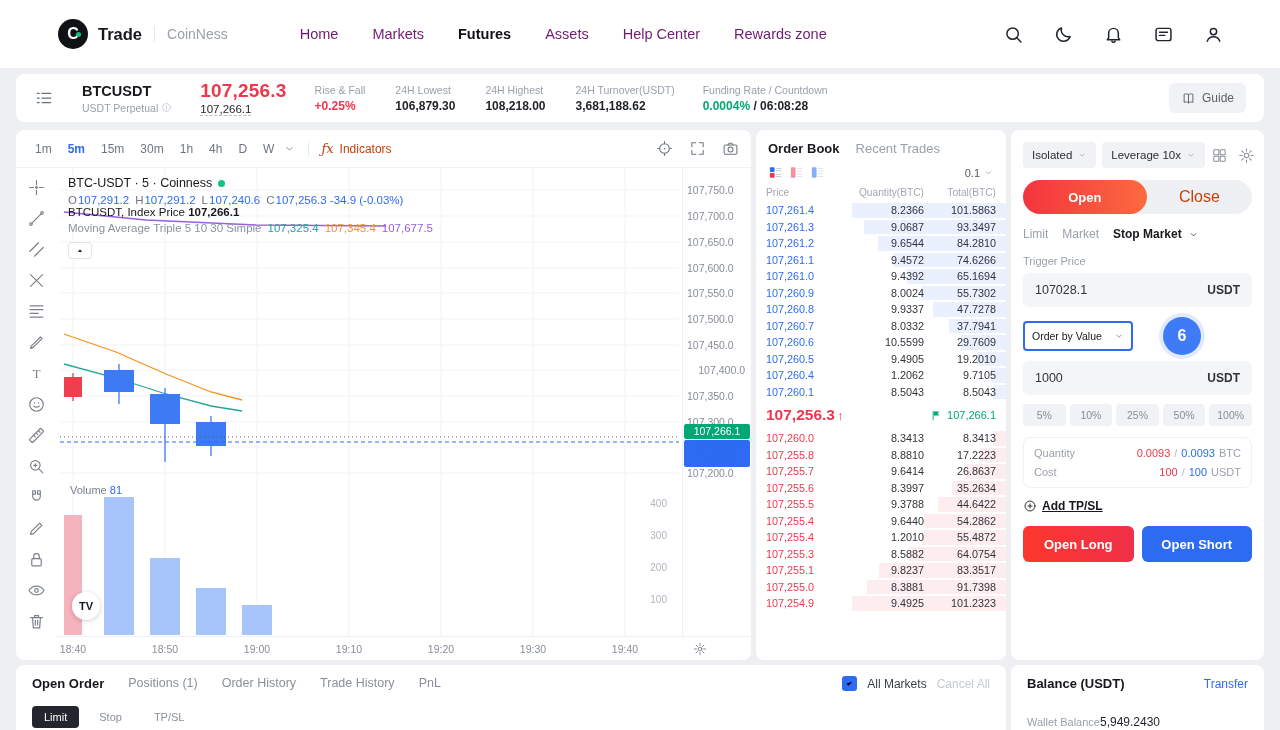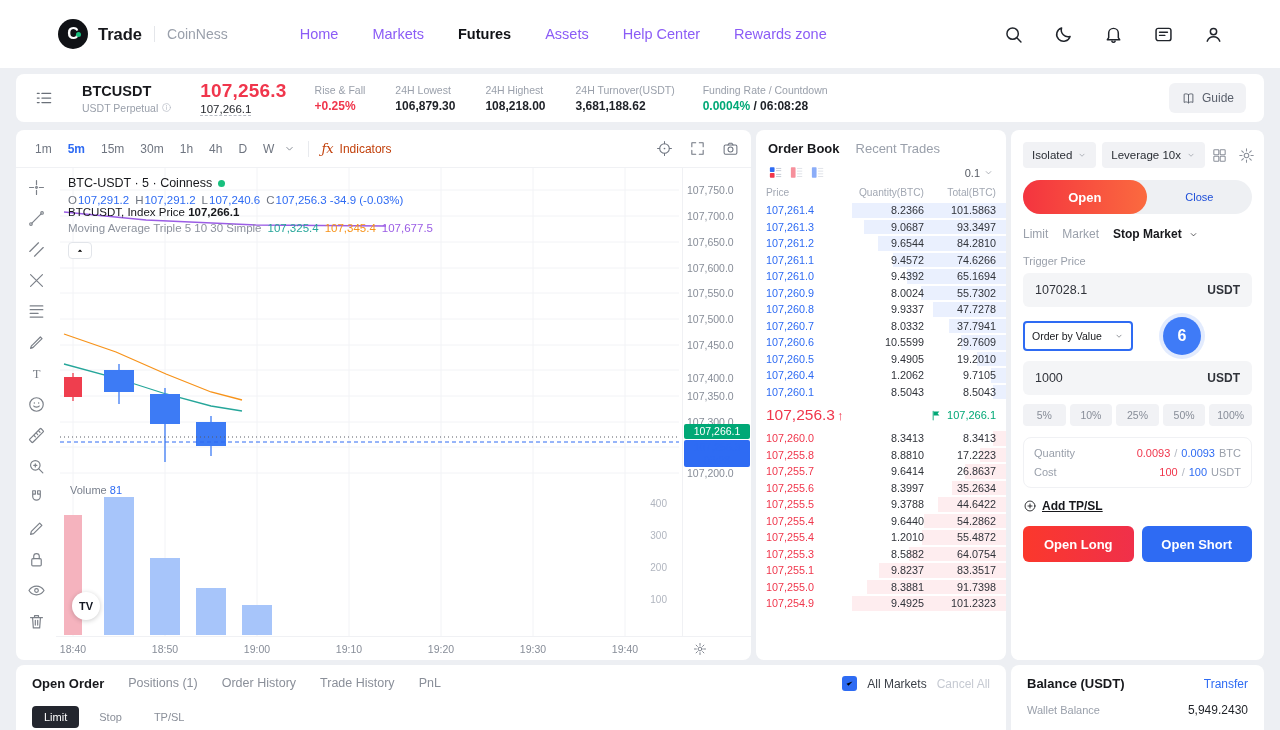--- a/index.html
+++ b/index.html
@@ -8,21 +8,21 @@
 .icon svg{width:100%;height:100%;fill:none;stroke:currentColor;stroke-width:1.5;stroke-linecap:round;stroke-linejoin:round}
 .card{background:#fff;border-radius:8px}
 
 .topnav{height:68px;background:#fff;display:flex;align-items:center;padding:0 56px 0 58px}
 .logo{width:30px;height:30px;border-radius:50%;background:#101216;color:#fff;display:flex;align-items:center;justify-content:center;font-weight:bold;font-size:16px;position:relative}
 .logo i{position:absolute;right:7px;top:13px;width:5px;height:5px;border-radius:50%;background:#17c07e}
 .brand{font-size:16.5px;font-weight:bold;margin-left:10px}
 .brand-div{width:1px;height:16px;background:#e4e6ea;margin:0 12px}
 .brand2{font-size:14px;color:#9aa0ab}
 .nav-items{display:flex;gap:34px;margin-left:72px}
-.nav-item{font-size:14.5px;color:#8b5cf6;cursor:pointer;white-space:nowrap}
+.nav-item{font-size:14.5px;color:#701a75;cursor:pointer;white-space:nowrap}
 .nav-item.active{color:#101216;font-weight:bold}
 .nav-icons{margin-left:auto;display:flex;gap:29px;color:#20242b}
 .nav-icon{width:21px;height:21px;cursor:pointer}
 .nav-icon svg{stroke-width:1.7}
 
 .ticker{margin:6px 16px 0;height:48px;background:#fff;border-radius:8px;display:flex;align-items:center;padding:0 18px}
 .ticker>*+*{margin-left:28px}
 .tk-list{width:20px;height:20px;color:#6a7079;cursor:pointer}
 .sym-name{font-size:14.5px;font-weight:bold}
 .sym-sub{font-size:10.5px;color:#9aa0ab;display:flex;align-items:center;gap:3px;margin-top:3px}
@@ -101,33 +101,33 @@
 .ob-row{position:relative;display:flex;align-items:center;height:16.5px;padding:0 10px;font-size:10.8px;cursor:pointer}
 .ob-row .p{width:74px;position:relative;z-index:1}
 .ob-row .q{flex:1;text-align:right;color:#30333a;position:relative;z-index:1}
 .ob-row .t{width:72px;text-align:right;color:#30333a;position:relative;z-index:1}
 .ask{color:#2e6bf3}
 .bid{color:#f0364c}
 .depth{position:absolute;right:0;top:1px;bottom:1px}
 .d-ask{background:rgba(46,107,243,.10)}
 .d-bid{background:rgba(240,54,76,.09)}
 .ob-mid{display:flex;align-items:center;height:30px;padding:0 10px}
-.ob-last{font-size:15.5px;font-weight:normal;color:#f0364c}
+.ob-last{font-size:15.5px;font-weight:bold;color:#f0364c}
 .arr{margin-left:2px;font-size:13px}
 .ob-mark{margin-left:auto;display:flex;align-items:center;gap:4px;font-size:11px;color:#00a876;cursor:pointer}
 .flagi{width:13px;height:13px;color:#00a876}
 
 .mrow{display:flex;align-items:center;gap:6px}
 .mbtn{height:26px;background:#f1f2f5;border-radius:4px;padding:0 9px;display:flex;align-items:center;gap:5px;font-size:11.5px;color:#2a2e35;cursor:pointer;white-space:nowrap}
 .mchev{width:10px;height:10px;color:#8a8f99}
 .mic{margin-left:auto;display:flex;gap:10px}
 .pic{width:17px;height:17px;color:#8b909a;cursor:pointer}
 .seg{margin-top:12px;height:34px;background:#eef0f3;border-radius:17px;display:flex}
 .seg-open{width:54%;border-radius:17px;background:linear-gradient(90deg,#f4343f,#fb6a3f);color:#fff;font-weight:bold;font-size:13px;display:flex;align-items:center;justify-content:center;cursor:pointer}
-.seg-close{flex:1;color:#1d4ed8;font-size:11px;display:flex;align-items:center;justify-content:center;cursor:pointer}
+.seg-close{flex:1;color:#c2410c;font-size:16px;display:flex;align-items:center;justify-content:center;cursor:pointer}
 .otypes{margin-top:13px;display:flex;align-items:center;gap:14px;font-size:12px}
 .otype{color:#9aa0ab;cursor:pointer;white-space:nowrap}
 .otype.active{color:#17181c;font-weight:bold}
 .ochev{width:11px;height:11px;color:#17181c;margin-left:-8px}
 .flabel{margin-top:14px;font-size:11px;color:#9aa0ab}
 .inbox{margin-top:6px;height:34px;background:#f4f5f7;border-radius:6px;display:flex;align-items:center;justify-content:space-between;padding:0 12px;cursor:text}
 .inval{font-size:12.5px;color:#30333a}
 .inunit{font-size:12px;color:#30333a;font-weight:600}
 .obv-row{margin-top:10px;display:flex;align-items:center}
 .obv{border:2px solid #2e6bf3;border-radius:4px;background:#fff;height:25px;display:flex;align-items:center;gap:12px;padding:13px 7px;font-size:10.5px;color:#17181c;cursor:pointer;white-space:nowrap}
@@ -161,21 +161,21 @@
 .cb-box svg{width:11px;height:11px;stroke-width:3}
 .cb-lab{font-size:12px;color:#3a3f47}
 .cancel{font-size:12px;color:#c6cad2;cursor:pointer}
 .stabs{margin-top:15px;display:flex;align-items:center}
 .stab{height:22px;padding:0 12px;margin-right:8px;border-radius:4px;font-size:11px;color:#8a8f99;display:inline-flex;align-items:center;cursor:pointer}
 .stab.active{background:#23262e;color:#fff}
 .balance-card{width:253px;padding:11px 16px}
 .brow1{display:flex;align-items:center;justify-content:space-between}
 .btitle{font-size:13px;font-weight:bold}
 .transfer{font-size:12px;color:#2e6bf3;cursor:pointer}
-.brow2{margin-top:12px;display:flex;align-items:center;justify-content:space-between}
+.brow2{margin-top:24px;display:flex;align-items:center;}
 .wlab{font-size:11px;color:#9aa0ab}
 .wval{font-size:12px;color:#1e2127}
 </style>
 </head>
 <body>
 
 <header class="topnav">
   <div class="logo">
       <span>C</span>
       <i></i>
@@ -488,21 +488,21 @@
             <span class="xlab" style="left: 477px;">19:30</span>
             <span class="xlab" style="left: 569px;">19:40</span>
           </div>
       <span class="ylab" style="top: 16px;">107,750.0</span>
           <span class="ylab" style="top: 42px;">107,700.0</span>
           <span class="ylab" style="top: 68px;">107,650.0</span>
           <span class="ylab" style="top: 94px;">107,600.0</span>
           <span class="ylab" style="top: 119px;">107,550.0</span>
           <span class="ylab" style="top: 145px;">107,500.0</span>
           <span class="ylab" style="top: 171px;">107,450.0</span>
-          <span class="ylab" style="top: 204px;">107,400.0</span>
+          <span class="ylab" style="top: 196px; text-align: right;">107,400.0</span>
           <span class="ylab" style="top: 222px;">107,350.0</span>
           <span class="ylab" style="top: 248px;">107,300.0</span>
           <span class="ylab" style="top: 299px;">107,200.0</span>
           <span class="vlab" style="top: 330px;">400</span>
           <span class="vlab" style="top: 362px;">300</span>
           <span class="vlab" style="top: 394px;">200</span>
           <span class="vlab" style="top: 426px;">100</span>
         </div>
     </div>
   </div>

